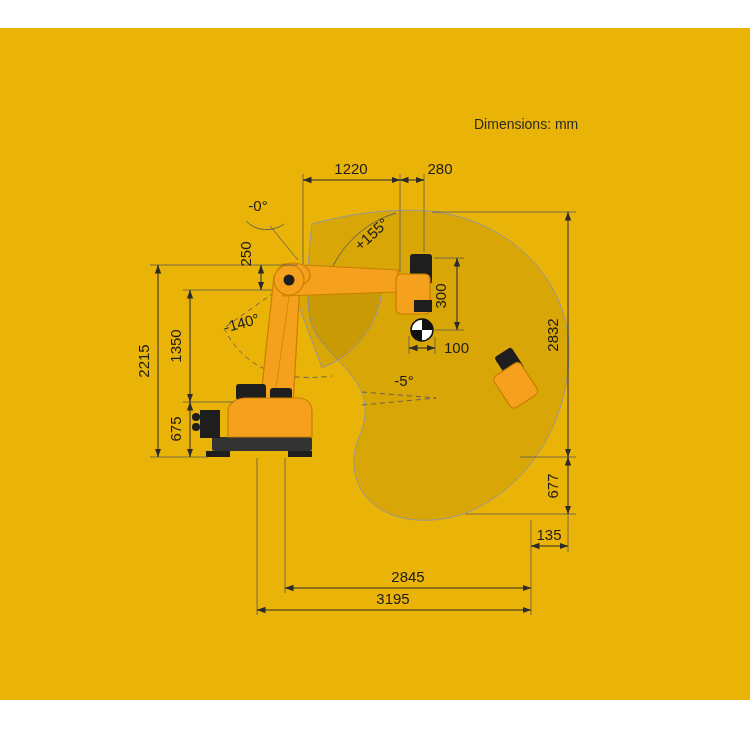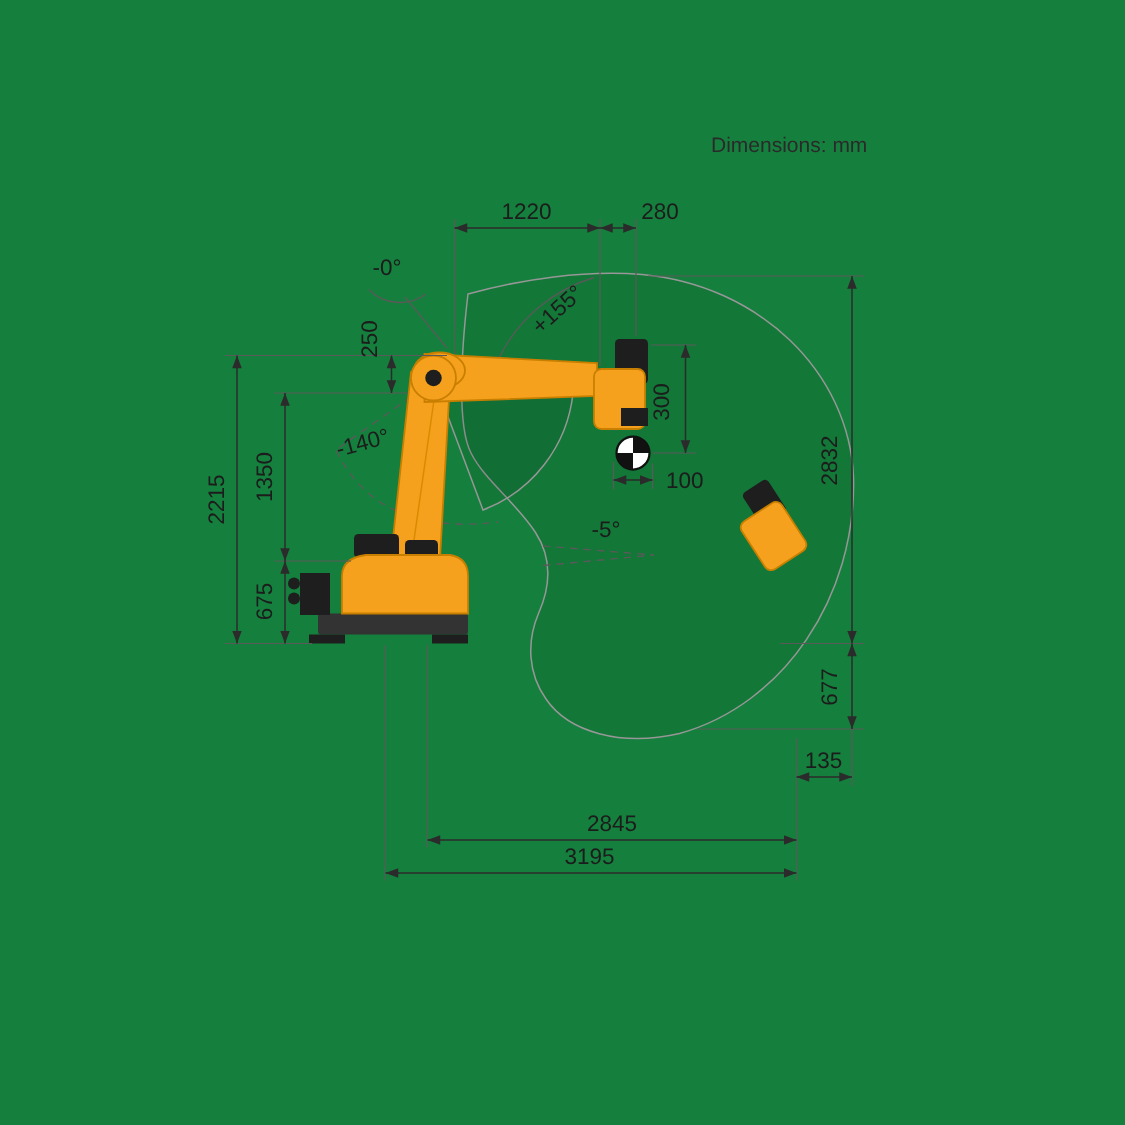--- a/index.html
+++ b/index.html
@@ -1,17 +1,17 @@
 <!DOCTYPE html>
 <html><head>
 <meta charset="utf-8">
 <style>
   html,body{margin:0;padding:0;background:#fff;}
-  .canvas{width:750px;height:750px;background:#15803d;position:relative;overflow:hidden;
-          font-family:"Liberation Sans",sans-serif;}
+  .canvas{width:750px;height:672px;background:#eab308;position:relative;overflow:hidden;
+          font-family:"Liberation Sans",sans-serif;margin-top:28px;}
   svg{display:block;}
   .env{fill:#000;fill-opacity:0.07;stroke:#979797;stroke-width:1;}
   .orange{fill:#F6A11D;stroke:#C87F00;stroke-width:1.2;}
   .darkpart{fill:#1e1e1e;stroke:none;}
   .graypart{fill:#333;stroke:none;}
   .dim{stroke:#2b2b2b;stroke-width:1;fill:none;}
   .ext{stroke:#5a5a5a;stroke-width:0.8;fill:none;}
   .dash{stroke:#5a5a5a;stroke-width:0.9;fill:none;stroke-dasharray:5 4;}
   .arc{stroke:#5a5a5a;stroke-width:0.9;fill:none;}
   .lbl{font-size:15px;fill:#1c1c1c;text-anchor:middle;}

